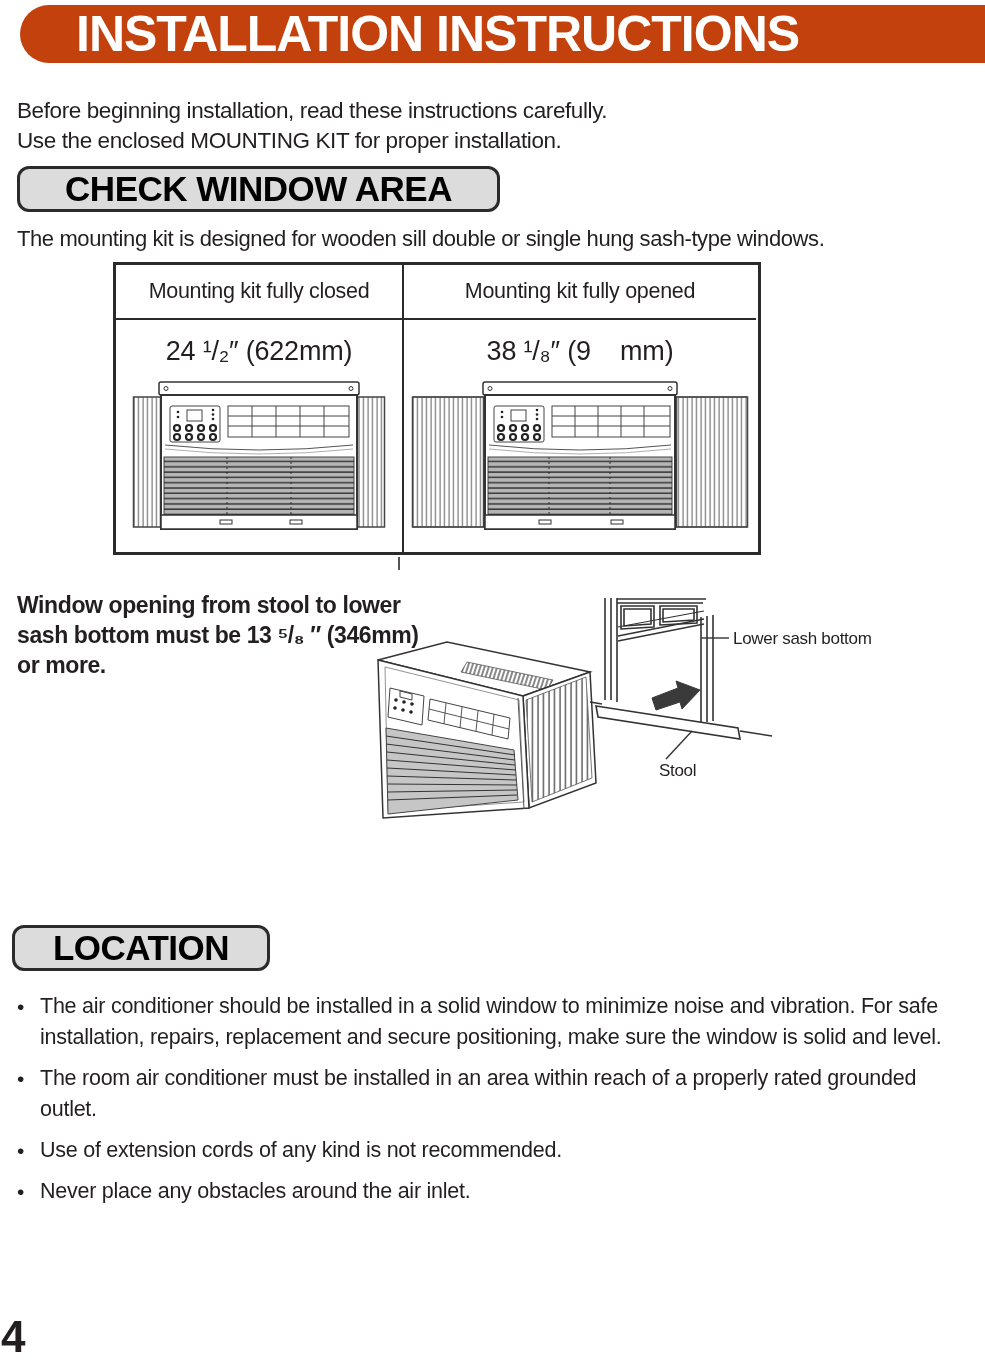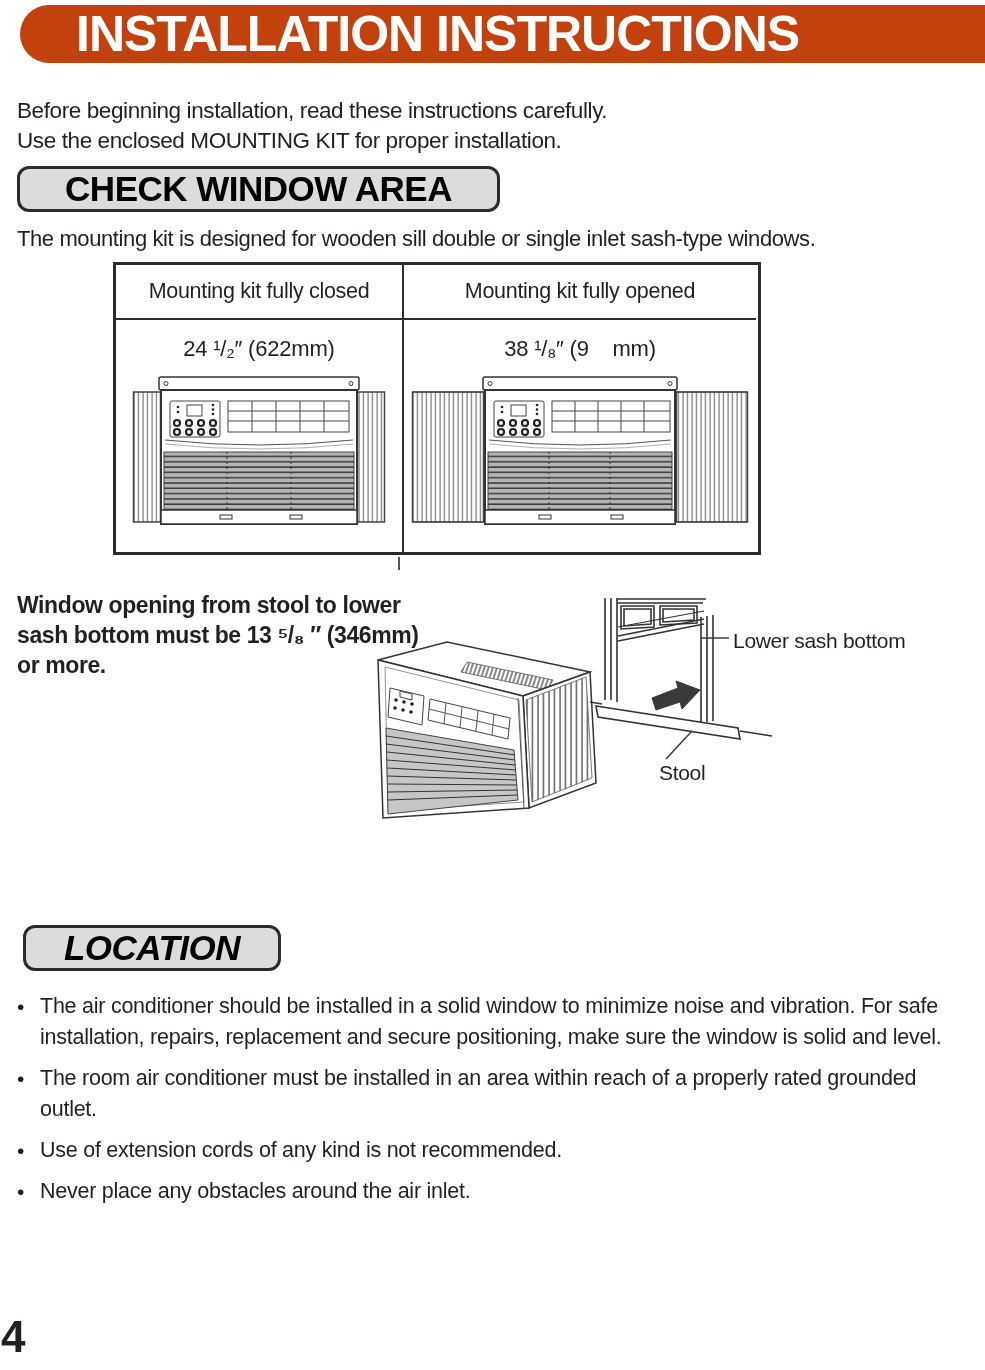--- a/index.html
+++ b/index.html
@@ -16,39 +16,39 @@
   #banner .title{color:#fff;font-size:50px;font-weight:bold;letter-spacing:-1px;white-space:nowrap;}
   
   #intro{position:absolute;left:17px;top:96px;font-size:22.5px;line-height:30px;}
   
   .section-pill{
     position:absolute;background:#dcdcdc;border:3px solid #2b2b2b;border-radius:12px;
     display:flex;align-items:center;justify-content:center;font-weight:bold;font-size:35px;
     color:#000000;letter-spacing:-0.5px;box-sizing:border-box;
   }
   #check-pill{left:17px;top:166px;width:483px;height:46px;}
-  #location-pill{left:23px;top:925px;width:258px;height:46px;font-style:italic;}
+  #location-pill{left:12px;top:925px;width:258px;height:46px;}
   #desc{position:absolute;left:17px;top:226px;font-size:22px;}
   
   #spec-table{
     position:absolute;left:113px;top:262px;width:642px;border:3px solid #2b2b2b;
     display:grid;grid-template-columns:288px 352px;grid-template-rows:55px 232px;
   }
   .th{border-bottom:2px solid #2b2b2b;display:flex;align-items:center;justify-content:center;
       font-size:21.5px;letter-spacing:-0.3px;}
   .th.first,.td.first{border-right:2px solid #2b2b2b;}
   .td{display:flex;flex-direction:column;align-items:center;padding-top:16px;box-sizing:border-box;}
-  .td .value{font-size:22px;letter-spacing:-0.2px;}
+  .td .value{font-size:27px;letter-spacing:-0.2px;}
   .td .figure{margin-top:14px;}
   #table-tail{position:absolute;left:398px;top:557px;width:2px;height:13px;background:#555;}
   
   #window-note{position:absolute;left:17px;top:590px;font-size:23px;line-height:30px;font-weight:bold;}
   
   #scene{position:absolute;left:360px;top:578px;width:625px;height:257px;}
-  .fig-label{position:absolute;font-size:21px;letter-spacing:-0.3px;white-space:nowrap;}
+  .fig-label{position:absolute;font-size:17px;letter-spacing:-0.3px;white-space:nowrap;}
   #lbl-lsb{left:733px;top:629px;}
   #lbl-stool{left:659px;top:761px;}
   
   #bullets{position:absolute;left:17px;top:991px;width:950px;}
   .bullet{display:grid;grid-template-columns:23px 1fr;font-size:21.5px;line-height:31px;
           letter-spacing:-0.25px;margin-bottom:10px;}
   .bullet .marker{font-size:21px;}
   
   #page-num{position:absolute;left:1px;top:1312px;font-size:44px;font-weight:bold;}
   svg{display:block;}
@@ -61,21 +61,21 @@
 </div>
 
 <div id="intro" class="doc-text">
   <div>Before beginning installation, read these instructions carefully.</div>
   <div>Use the enclosed MOUNTING KIT for proper installation.</div>
 </div>
 
 <div id="check-pill" class="section-pill">
   <span>CHECK WINDOW AREA</span>
 </div>
-<div id="desc" class="doc-text">The mounting kit is designed for wooden sill double or single inlet sash-type windows.</div>
+<div id="desc" class="doc-text">The mounting kit is designed for wooden sill double or single hung sash-type windows.</div>
 
 <div id="spec-table">
   <div class="th first">Mounting kit fully closed</div>
   <div class="th">Mounting kit fully opened</div>
 
   <div class="td first">
     <div class="value">24 ¹/₂″ (622mm)</div>
     <div class="figure">
       <svg width="254" height="157" viewBox="0 0 254 157">
         <defs>

